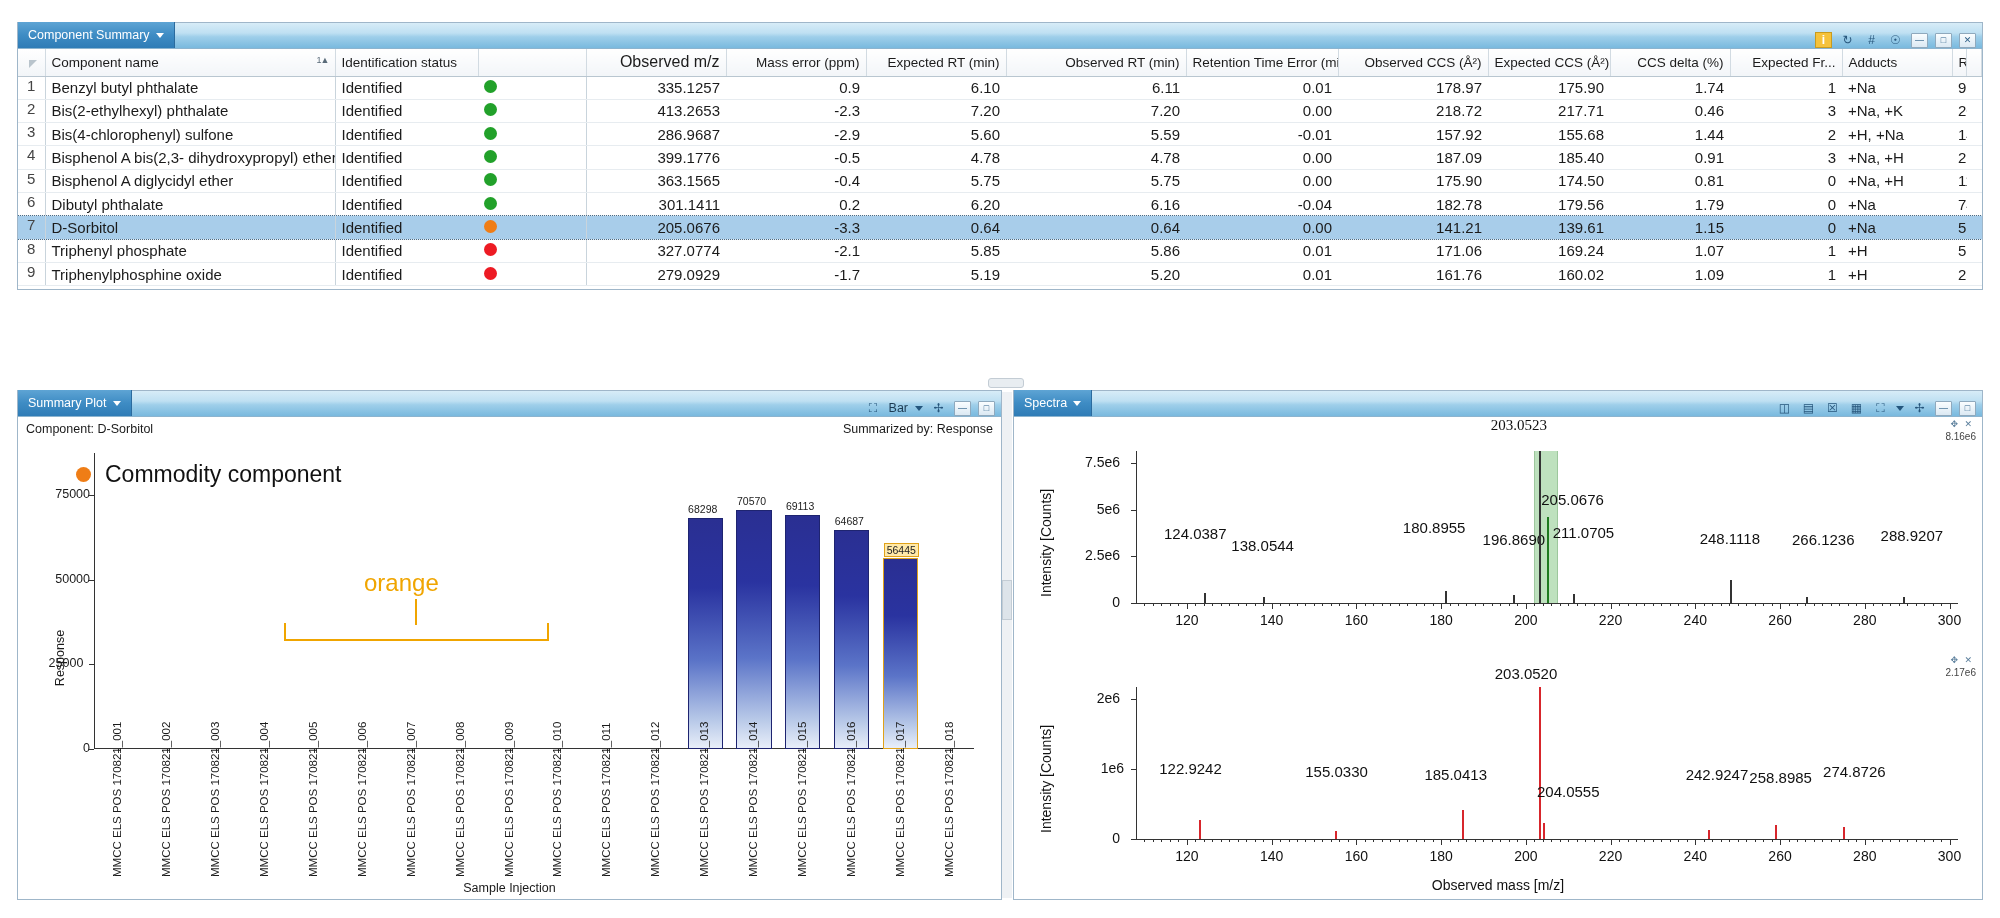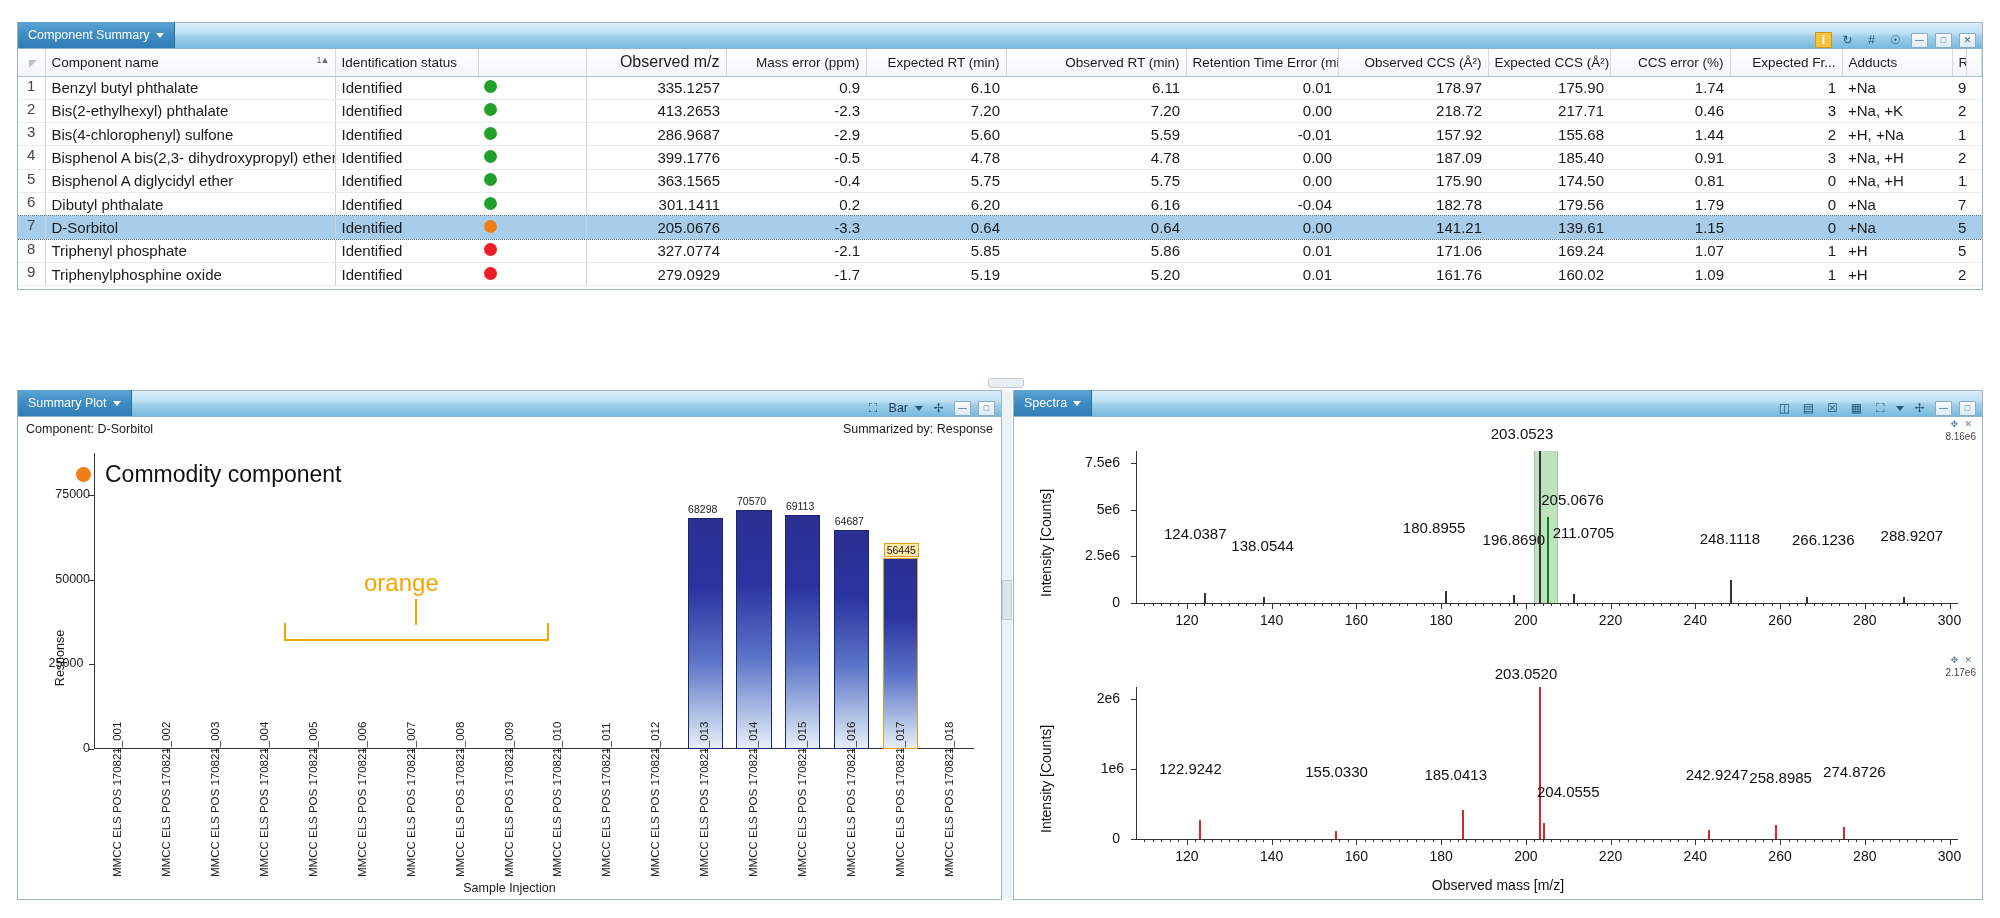--- a/index.html
+++ b/index.html
@@ -153,21 +153,21 @@
             </th>
             <th class="colgrp-sep"><span>Identification status</span></th>
             <th></th>
             <th class="num colgrp-sep"><span style="font-size:16px">Observed m/z</span></th>
             <th class="num"><span>Mass error (ppm)</span></th>
             <th class="num"><span>Expected RT (min)</span></th>
             <th class="num"><span>Observed RT (min)</span></th>
             <th class="num"><span>Retention Time Error (min)</span></th>
             <th class="num"><span>Observed CCS (Å²)</span></th>
             <th class="num"><span>Expected CCS (Å²)</span></th>
-            <th class="num"><span>CCS error (%)</span></th>
+            <th class="num"><span>CCS delta (%)</span></th>
             <th class="num"><span>Expected Fr...</span></th>
             <th><span>Adducts</span></th>
             <th class="num"><span>Response</span></th>
             <th></th>
           </tr>
         </thead>
         <tbody id="gridBody">
             <tr>
               <td class="rownum">1</td>
               <td>Benzyl butyl phthalate</td>
@@ -580,21 +580,21 @@
           <div class="xnum" style="left: 935.526px; top: 195px;">300</div>
           <div class="peak" style="left: 189.958px; top: 176.314px; height: 9.68627px; background: rgb(51, 51, 51);"></div>
           <div class="peaklabel" style="left: 149.958px; top: 108.314px;">124.0387</div>
           <div class="peak" style="left: 249.344px; top: 180.412px; height: 5.58824px; background: rgb(51, 51, 51);"></div>
           <div class="peaklabel" style="left: 217.344px; top: 120.412px;">138.0544</div>
           <div class="peak" style="left: 430.866px; top: 174.078px; height: 11.9216px; background: rgb(51, 51, 51);"></div>
           <div class="peaklabel" style="left: 388.866px; top: 102.078px;">180.8955</div>
           <div class="peak" style="left: 498.548px; top: 177.99px; height: 8.0098px; background: rgb(51, 51, 51);"></div>
           <div class="peaklabel" style="left: 468.548px; top: 113.99px;">196.8690</div>
           <div class="peak" style="left: 524.747px; top: 34px; height: 152px; background: rgb(51, 51, 51);"></div>
-          <div class="peaklabel" style="left: 476.747px; top: 8px;">203.0523</div>
+          <div class="peaklabel" style="left: 476.747px; top: 0; font-family: Liberation Serif, serif;">203.0523</div>
           <div class="peak" style="left: 533.286px; top: 100.314px; height: 85.6863px; background: rgb(31, 122, 31);"></div>
           <div class="peaklabel" style="left: 527.286px; top: 74.3137px;">205.0676</div>
           <div class="peak" style="left: 558.721px; top: 177.059px; height: 8.94118px; background: rgb(51, 51, 51);"></div>
           <div class="peaklabel" style="left: 538.721px; top: 107.059px;">211.0705</div>
           <div class="peak" style="left: 715.67px; top: 162.716px; height: 23.2843px; background: rgb(51, 51, 51);"></div>
           <div class="peaklabel" style="left: 685.67px; top: 112.716px;">248.1118</div>
           <div class="peak" style="left: 791.988px; top: 179.853px; height: 6.14706px; background: rgb(51, 51, 51);"></div>
           <div class="peaklabel" style="left: 777.988px; top: 113.853px;">266.1236</div>
           <div class="peak" style="left: 888.582px; top: 180.412px; height: 5.58824px; background: rgb(51, 51, 51);"></div>
           <div class="peaklabel" style="left: 866.582px; top: 110.412px;">288.9207</div>

